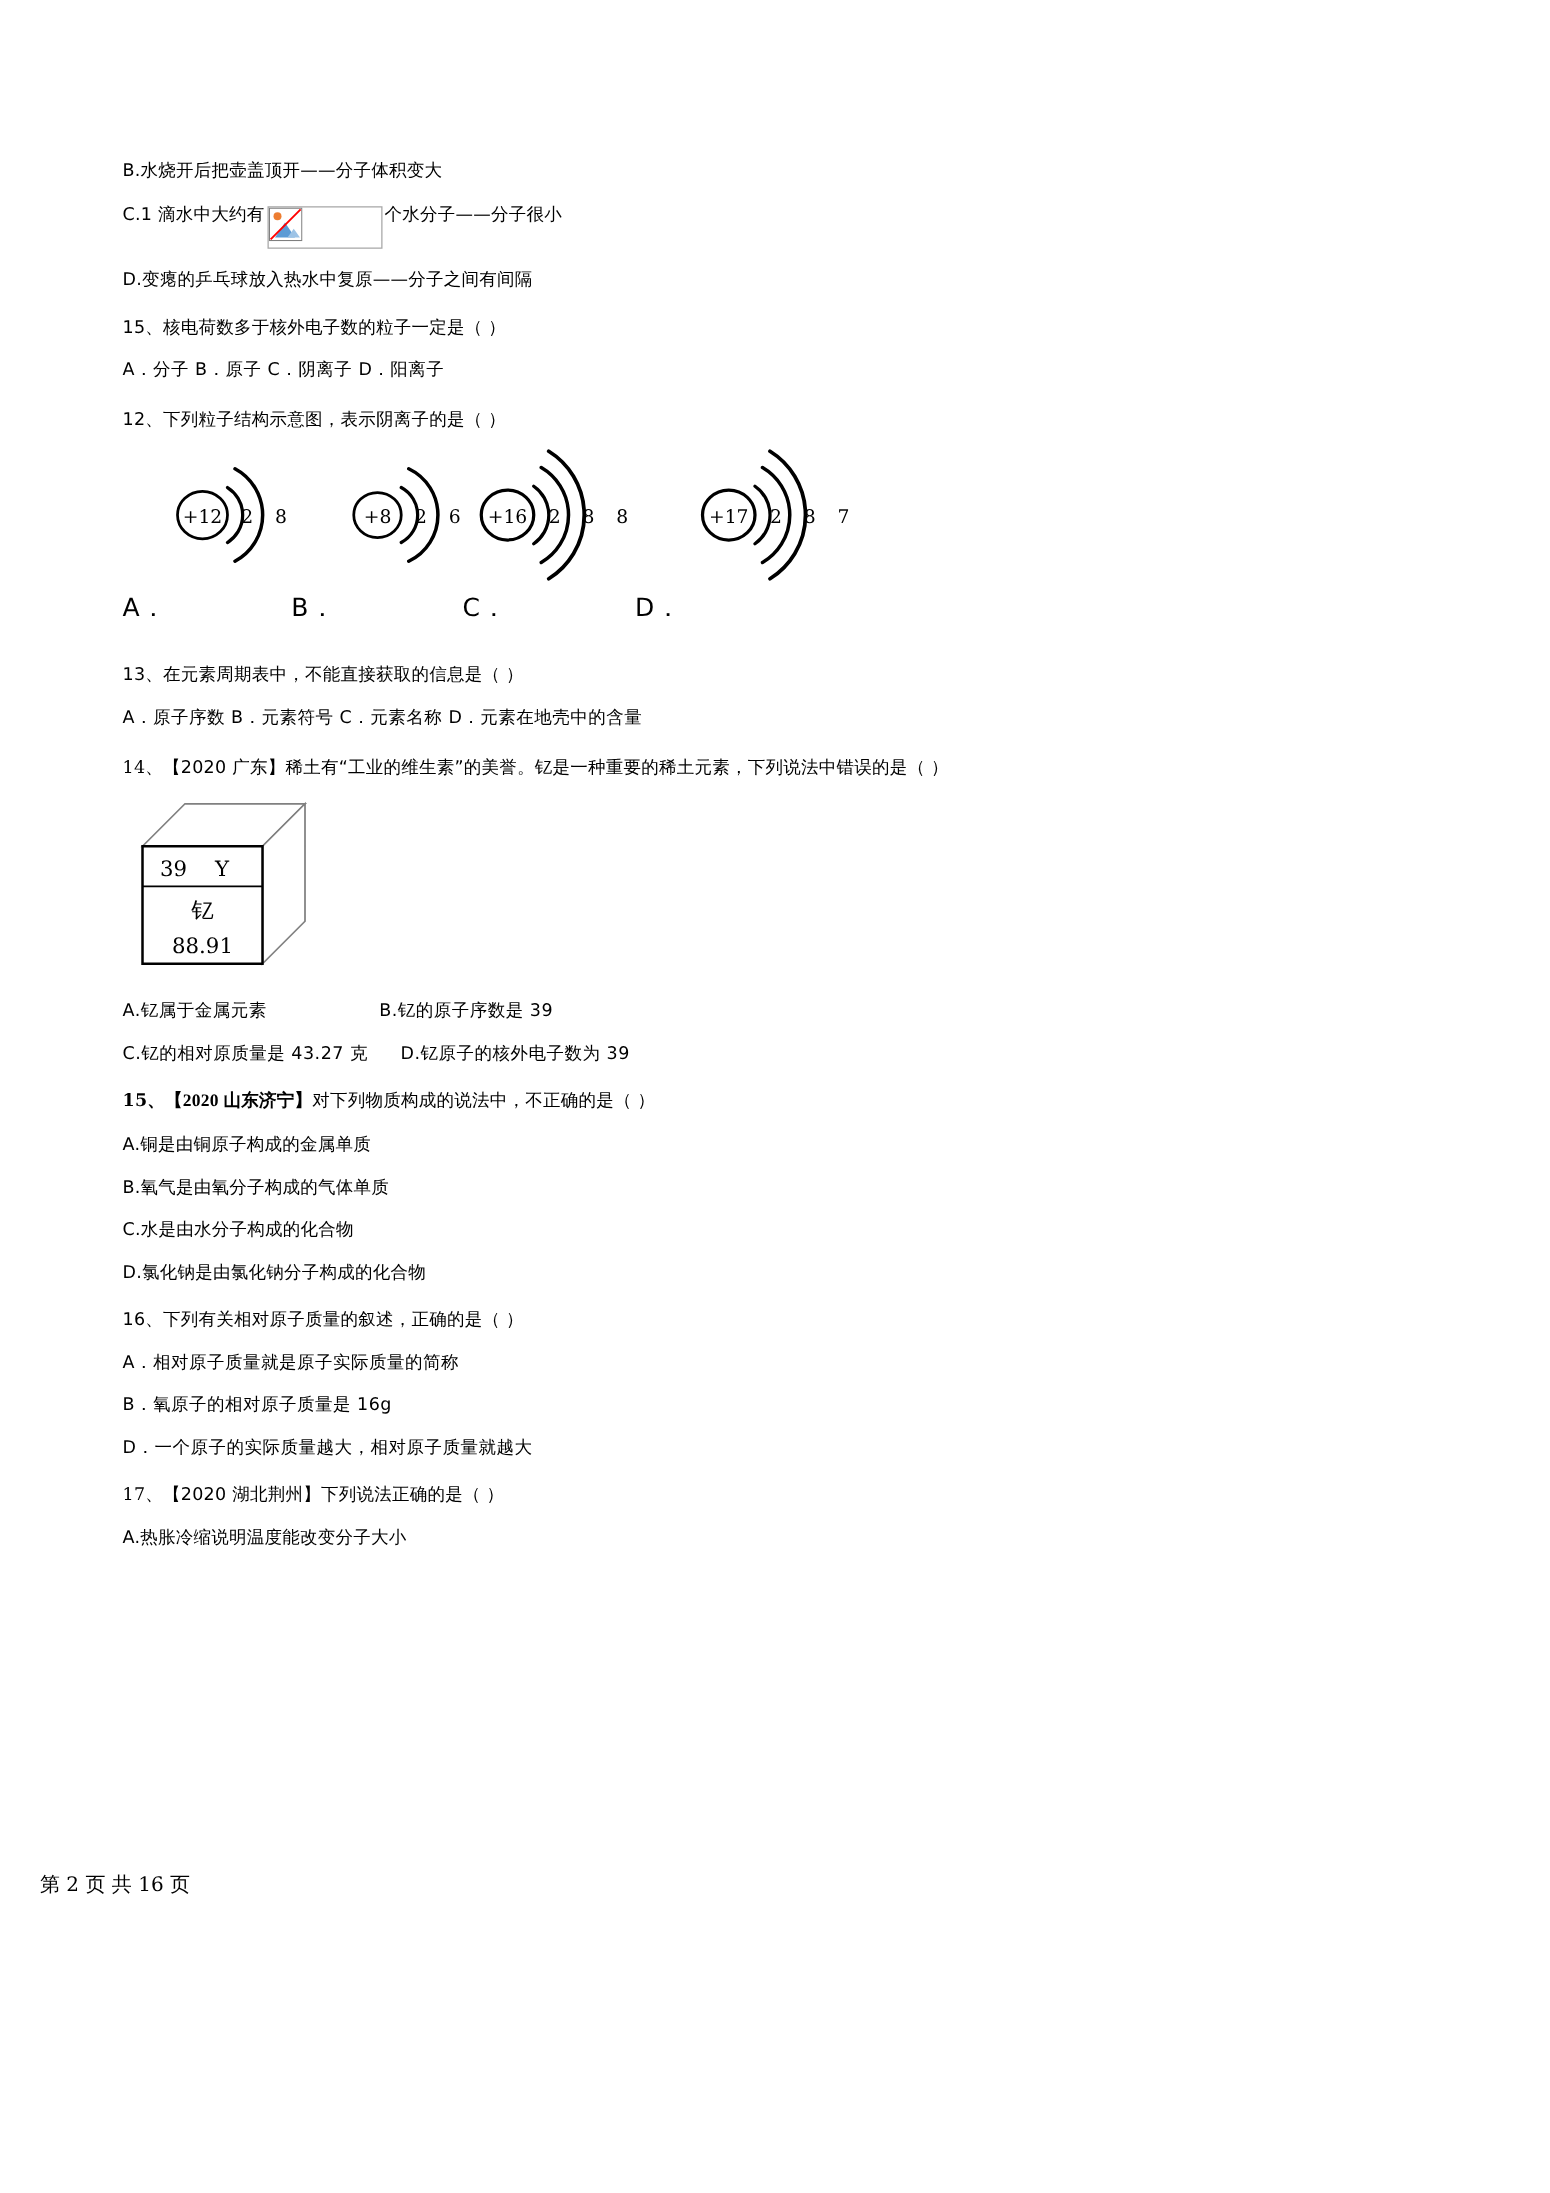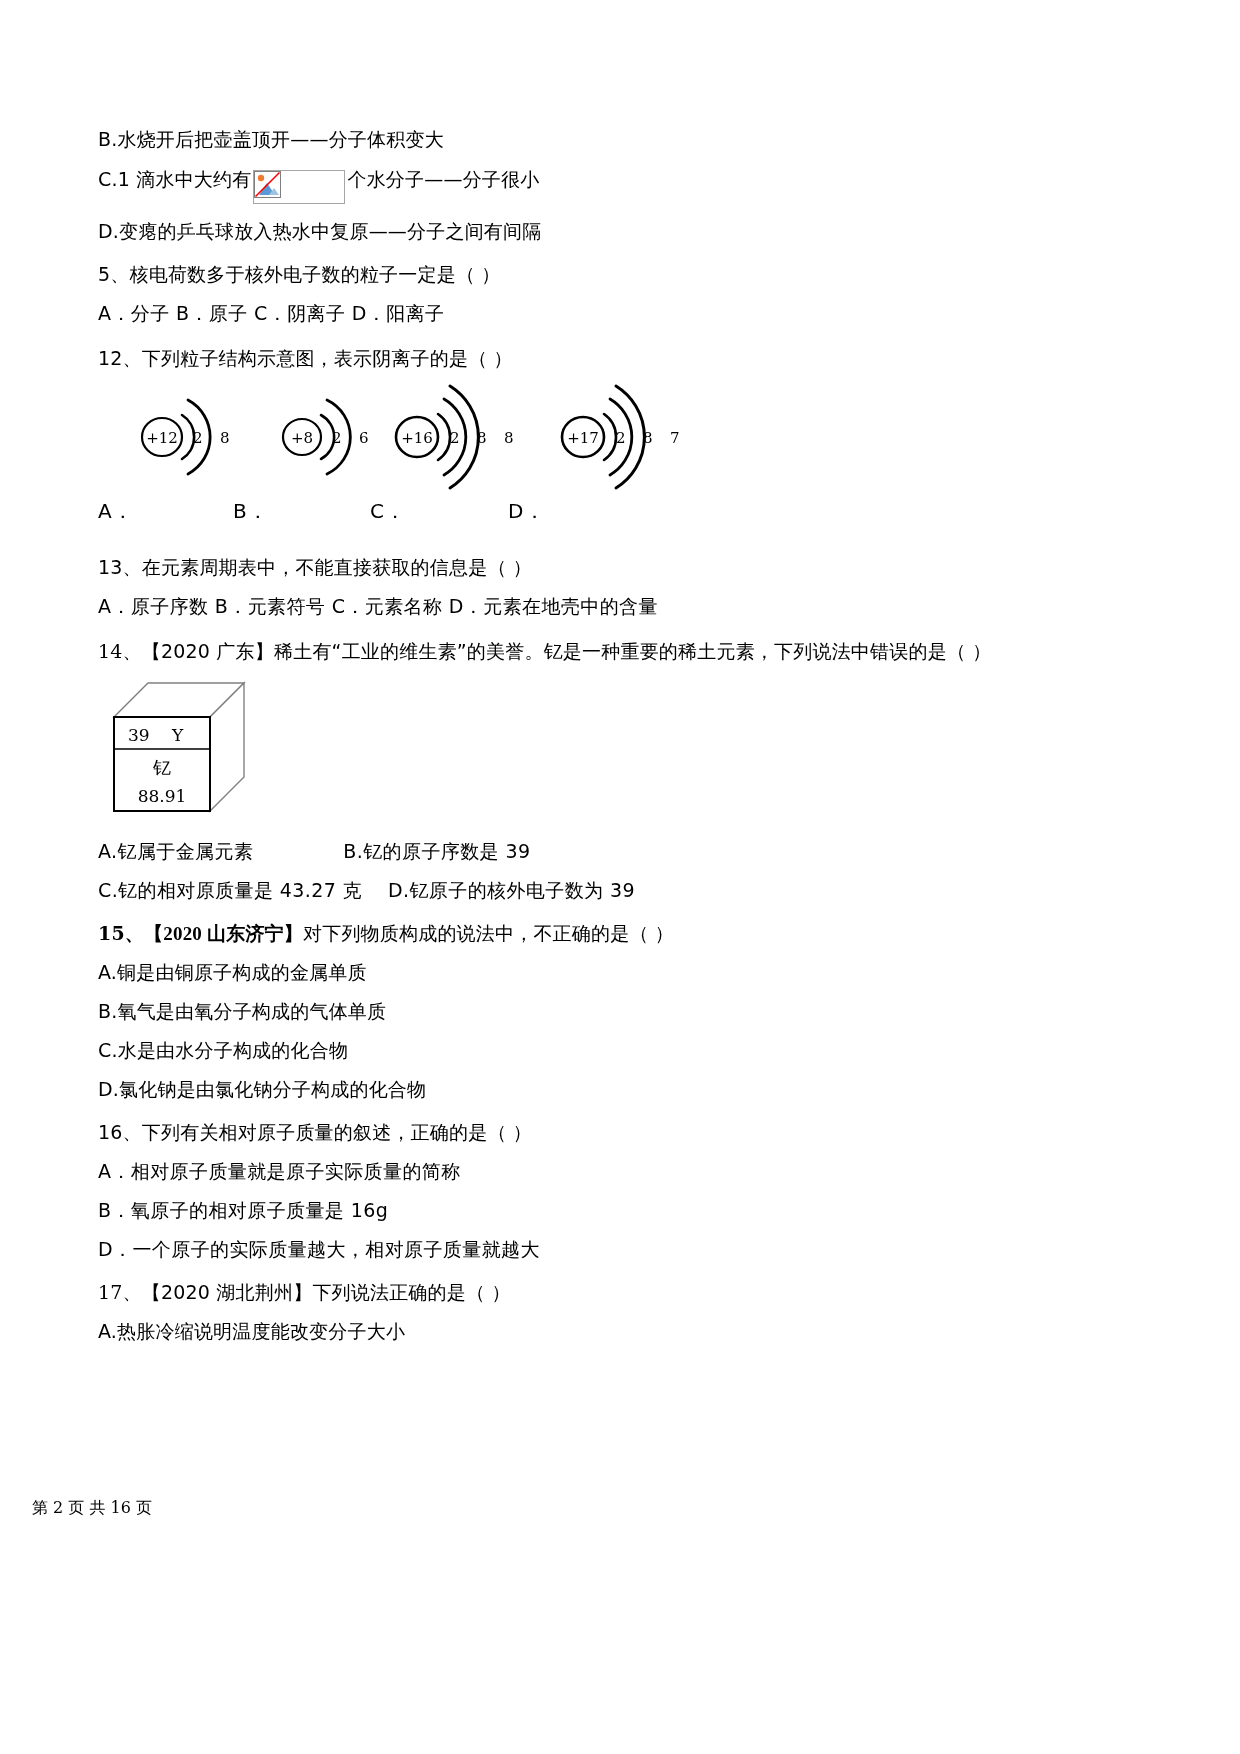--- a/index.html
+++ b/index.html
@@ -19,21 +19,21 @@
     height: 1754px;
     padding: 0;
   }
   .content {
     position: absolute;
     left: 98px;
     top: 130px;
     width: 1050px;
   }
   .line {
-    font-size: 19px;
+    font-size: 14px;
     line-height: 1.0;
     margin: 0 0 21px 0;
     white-space: nowrap;
     letter-spacing: 0.2px;
   }
   .line.q { margin-bottom: 20px; }
   .opt { margin-bottom: 20px; }
   .spaced { letter-spacing: 0.4px; }
 
   
@@ -114,21 +114,21 @@
           <polygon points="5,24 13,12 21,24" fill="#5b9bd5"></polygon>
           <polygon points="15,24 20,17 25,24" fill="#9dc3e6"></polygon>
           <line x1="1.5" y1="25.5" x2="25.5" y2="1.5" stroke="#ff0000" stroke-width="1.6"></line>
         </svg>
       </span>
       <span class="line" style="margin:0;">个水分子——分子很小</span>
     </div>
 
     <div class="line" style="margin-bottom:24px;">D.变瘪的乒乓球放入热水中复原——分子之间有间隔</div>
 
-    <div class="line q">5、核电荷数多于核外电子数的粒子一定是（      ）</div>
+    <div class="line q">15、核电荷数多于核外电子数的粒子一定是（      ）</div>
     <div class="line opt spaced" style="margin-bottom:26px;">A．分子    B．原子    C．阴离子      D．阳离子</div>
 
     <div class="line q" style="margin-bottom:14px;">12、下列粒子结构示意图，表示阴离子的是（      ）</div>
 
     <div class="atom-row">
 
       <div class="atom" style="left:38px;">
         <svg width="150" height="110" viewBox="0 0 150 110">
           <ellipse cx="26" cy="55" rx="20" ry="19" fill="none" stroke="#000" stroke-width="2.2"></ellipse>
           <text x="26" y="61" text-anchor="middle" font-size="15" font-family="DejaVu Serif, serif">+12</text>
@@ -143,21 +143,21 @@
         <svg width="150" height="110" viewBox="0 0 150 110">
           <ellipse cx="26" cy="55" rx="19" ry="18" fill="none" stroke="#000" stroke-width="2.2"></ellipse>
           <text x="26" y="61" text-anchor="middle" font-size="15" font-family="DejaVu Serif, serif">+8</text>
           <path d="M 45 33 A 25 25 0 0 1 45 77" fill="none" stroke="#000" stroke-width="2.6" stroke-linecap="round"></path>
           <path d="M 51 18 A 41 41 0 0 1 51 92" fill="none" stroke="#000" stroke-width="2.8" stroke-linecap="round"></path>
           <text x="56" y="61" font-size="15" font-family="DejaVu Serif, serif">2</text>
           <text x="83" y="61" font-size="15" font-family="DejaVu Serif, serif">6</text>
         </svg>
       </div>
 
-      <div class="atom" style="left:292px; width:190px;">
+      <div class="atom" style="left:281px; width:190px;">
         <svg width="190" height="110" viewBox="0 0 190 110">
           <ellipse cx="27" cy="55" rx="21" ry="20" fill="none" stroke="#000" stroke-width="2.6"></ellipse>
           <text x="27" y="61" text-anchor="middle" font-size="15" font-family="DejaVu Serif, serif">+16</text>
           <path d="M 48 32 A 28 28 0 0 1 48 78" fill="none" stroke="#000" stroke-width="2.6" stroke-linecap="round"></path>
           <path d="M 54 17 A 44 44 0 0 1 54 93" fill="none" stroke="#000" stroke-width="2.8" stroke-linecap="round"></path>
           <path d="M 60 4 A 60 60 0 0 1 60 106" fill="none" stroke="#000" stroke-width="3" stroke-linecap="round"></path>
           <text x="60" y="61" font-size="15" font-family="DejaVu Serif, serif">2</text>
           <text x="87" y="61" font-size="15" font-family="DejaVu Serif, serif">8</text>
           <text x="114" y="61" font-size="15" font-family="DejaVu Serif, serif">8</text>
         </svg>

